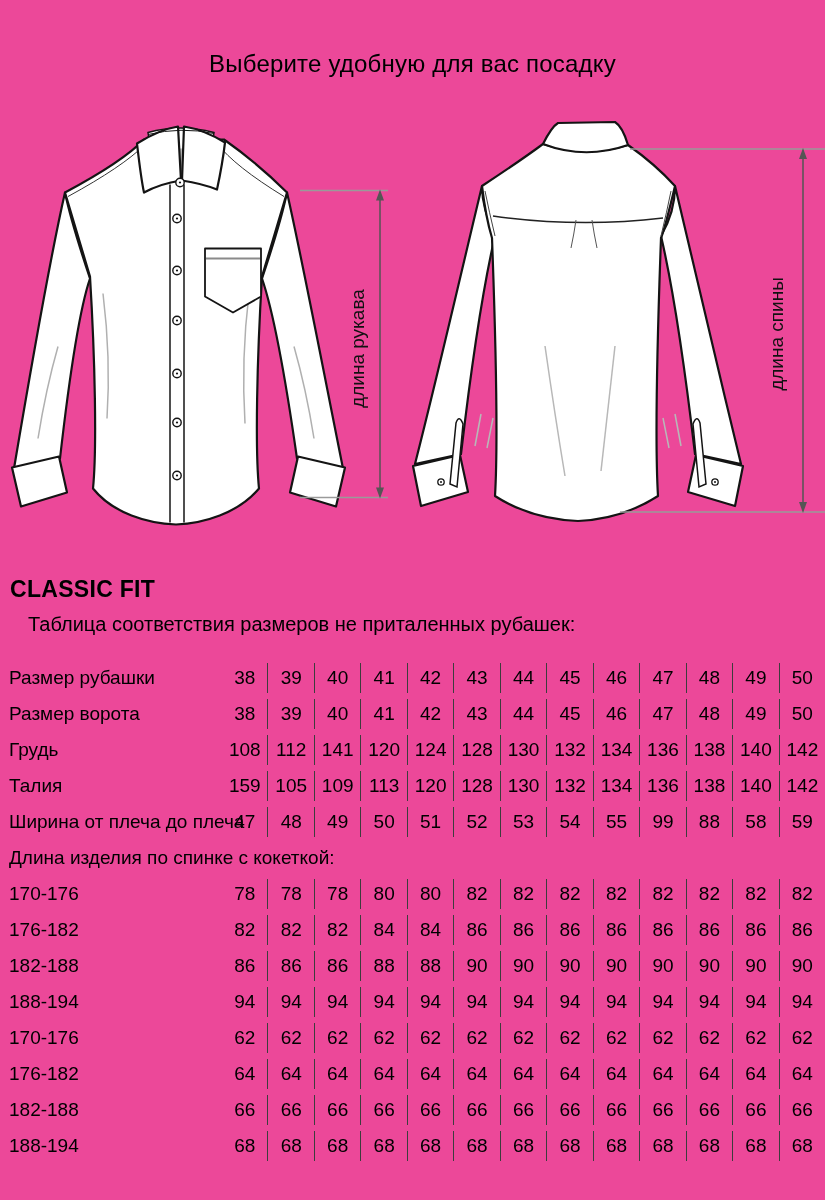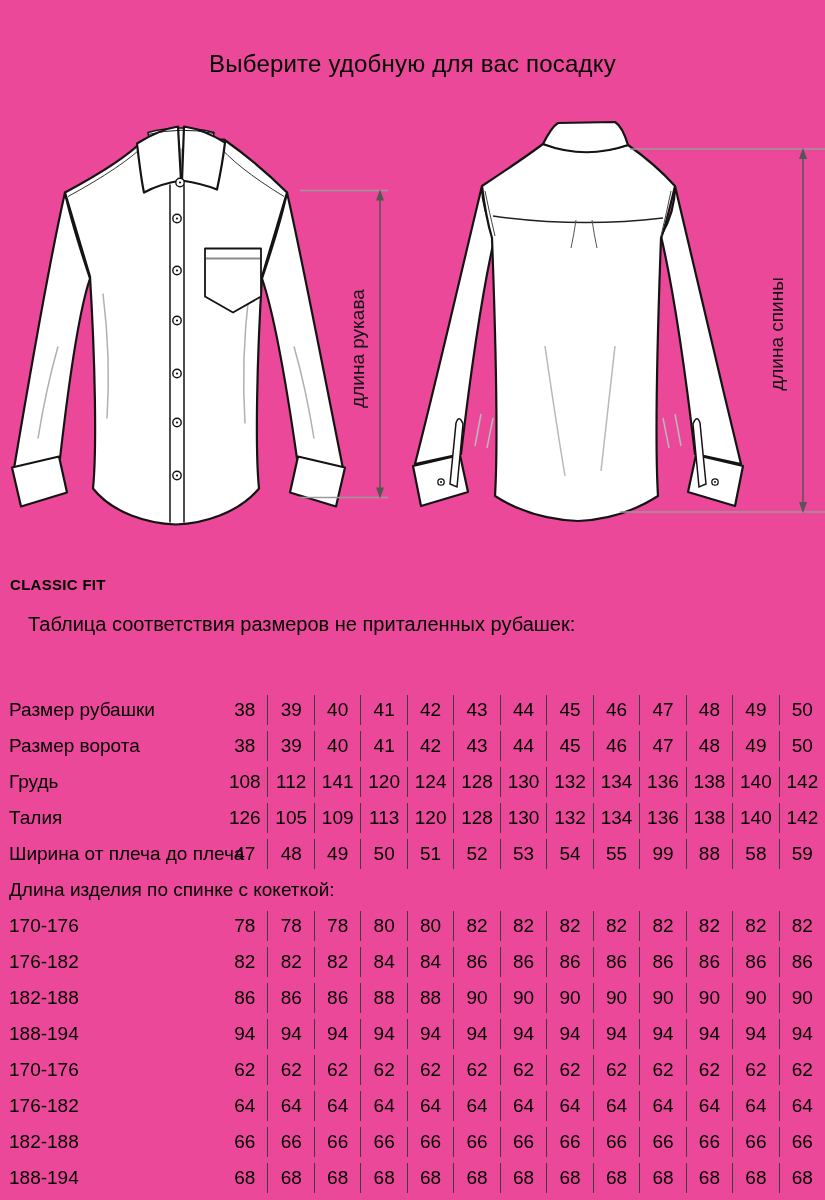--- a/index.html
+++ b/index.html
@@ -8,24 +8,24 @@
     font-family:"Liberation Sans","DejaVu Sans",sans-serif;color:#000;
   }
   .title{
     position:absolute;top:50px;left:0;width:825px;text-align:center;
     font-size:24px;font-weight:400;letter-spacing:.2px;
   }
   .fig{position:absolute;}
   .fig-front{left:8px;top:116px;width:392px;height:430px;}
   .fig-back{left:405px;top:116px;width:420px;height:432px;}
   .fit-heading{
-    position:absolute;left:10px;top:576px;font-size:15px;font-weight:700;letter-spacing:.3px;
+    position:absolute;left:10px;top:576px;font-size:23px;font-weight:700;letter-spacing:.3px;
   }
   .caption{position:absolute;left:28px;top:613px;font-size:20px;}
-  .size-table{position:absolute;left:0;top:660px;width:825px;margin-top:32px;}
+  .size-table{position:absolute;left:0;top:660px;width:825px;}
   .trow{display:flex;height:36px;align-items:center;}
   .tlabel{
     width:222px;flex:0 0 222px;padding-left:9px;box-sizing:border-box;
     font-size:19px;white-space:nowrap;
   }
   .trow.section .tlabel{width:825px;flex:1 1 auto;}
   .tcell{
     flex:1 1 0;text-align:center;font-size:19px;height:30px;line-height:30px;
   }
   .tcell.sep{border-right:1.5px solid var(--sep,#3d3d3d);}
@@ -220,21 +220,21 @@
         <div class="tcell sep">130</div>
         <div class="tcell sep">132</div>
         <div class="tcell sep">134</div>
         <div class="tcell sep">136</div>
         <div class="tcell sep">138</div>
         <div class="tcell sep">140</div>
         <div class="tcell">142</div>
       </div>
       <div class="trow">
         <div class="tlabel">Талия</div>
-        <div class="tcell sep">126</div>
+        <div class="tcell sep">159</div>
         <div class="tcell sep">105</div>
         <div class="tcell sep">109</div>
         <div class="tcell sep">113</div>
         <div class="tcell sep">120</div>
         <div class="tcell sep">128</div>
         <div class="tcell sep">130</div>
         <div class="tcell sep">132</div>
         <div class="tcell sep">134</div>
         <div class="tcell sep">136</div>
         <div class="tcell sep">138</div>

